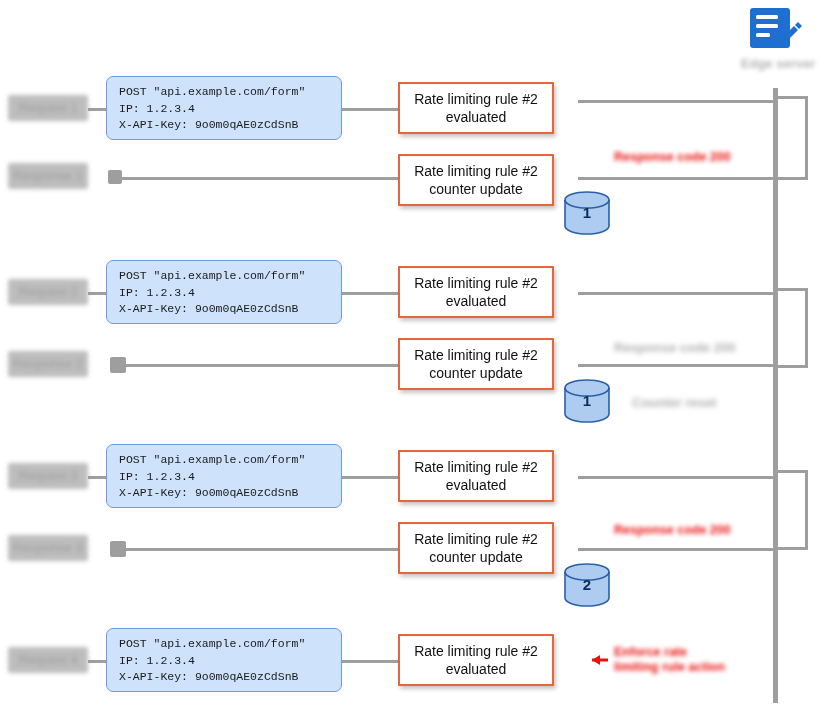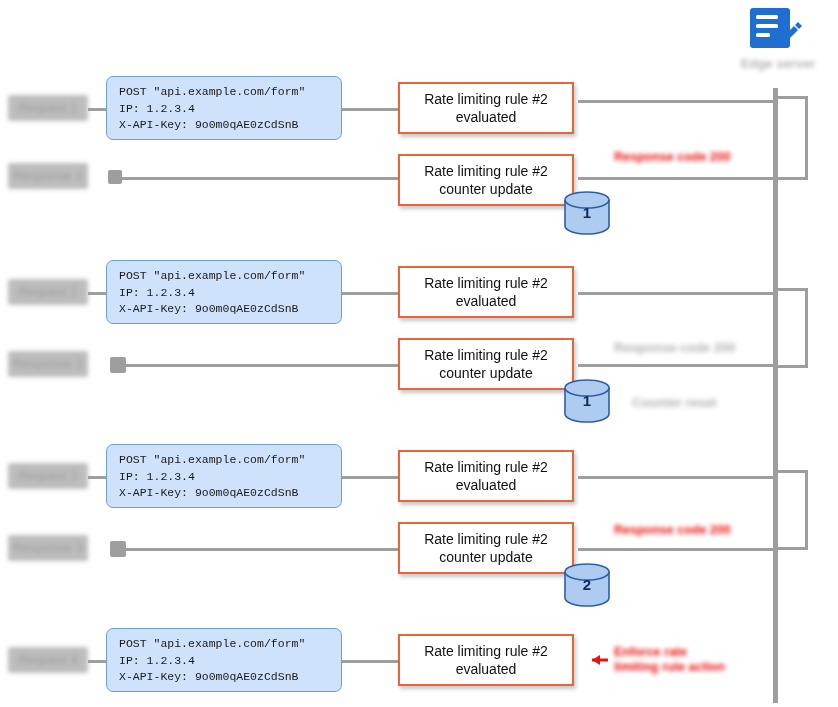--- a/index.html
+++ b/index.html
@@ -45,21 +45,21 @@
     padding: 7px 10px 0 12px;
     font-family: "Liberation Mono", monospace;
     font-size: 11.5px;
     line-height: 16.5px;
     color: #1a1a1a;
     white-space: pre;
   }
 
   
   .rule-box {
-    width: 176px;
+    width: 156px;
     height: 52px;
     background: #ffffff;
     border: 2px solid #e8643c;
     box-sizing: border-box;
     display: flex;
     align-items: center;
     justify-content: center;
     text-align: center;
     font-size: 14px;
     line-height: 18px;

